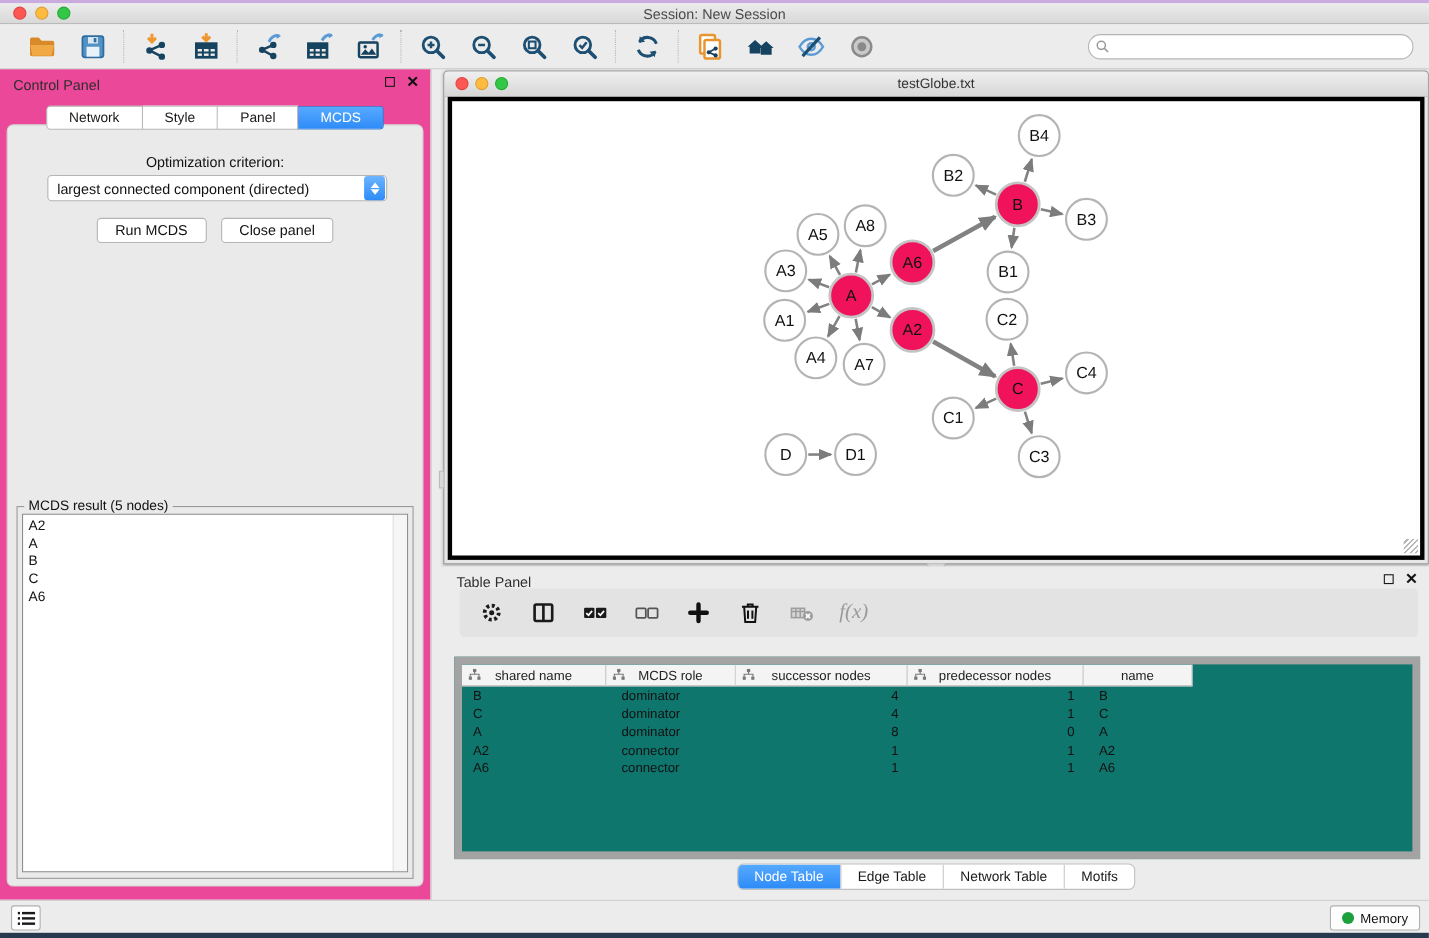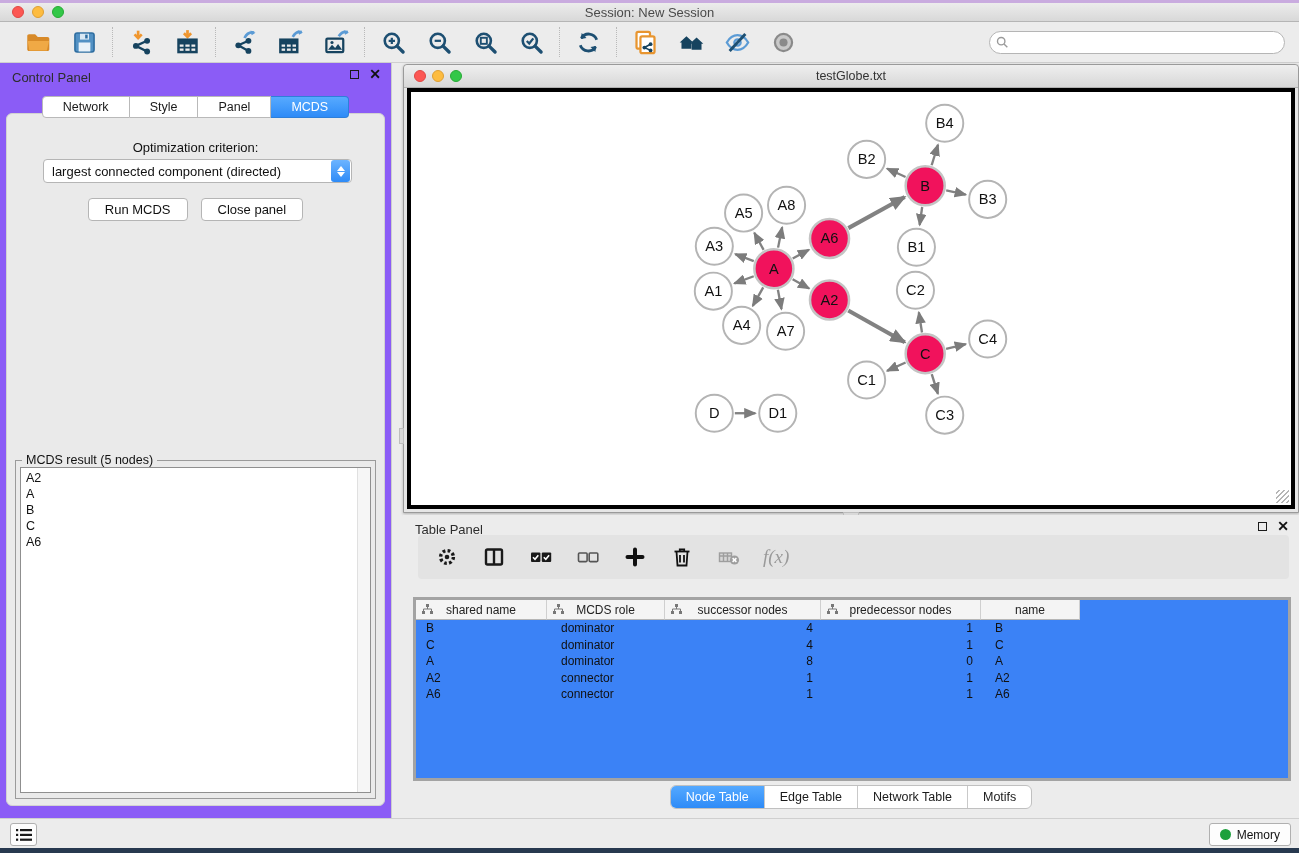--- a/index.html
+++ b/index.html
@@ -25,21 +25,21 @@
   .tb-sep { width:0; height:30px; border-left:1px dotted #b9b9b9; }
   .tb-icon { width:28px; height:28px; display:inline-flex; align-items:center; justify-content:center; cursor:default; }
   .tb-icon svg { width:27px; height:27px; }
   #search-wrap { margin-left:auto; margin-right:4px; position:relative; }
   #search-input { width:296px; height:23px; border:1px solid #b5b5b5; border-radius:12px;
     background:#fff; padding:0 8px 0 24px; font-size:12px; outline:none; }
   #search-wrap svg { position:absolute; left:7px; top:5px; width:13px; height:13px; }
 
   
   #control-panel { position:absolute; left:0; top:63px; width:392px; height:755px;
-    background:#8b5cf6; border-right:1px solid #cdcdcd; }
+    background:#ec4899; border-right:1px solid #cdcdcd; }
   .panel-head { position:relative; height:24px; }
   .panel-title { position:absolute; left:12px; top:7px; font-size:13px; color:#2d2d2d; }
   .panel-btns { position:absolute; right:10px; top:6px; display:flex; gap:10px; align-items:center; }
   .float-box { width:9px; height:9px; border:1.6px solid #1a1a1a; display:inline-block; }
   .close-x { font-size:14px; font-weight:bold; color:#111; line-height:11px; }
 
   #cp-tabs { position:absolute; top:33px; left:0; right:0; display:flex; justify-content:center; z-index:2; }
   .cp-tab { font-size:12.5px; padding:3px 20px; background:#fff; border:1px solid #b9b9b9; border-left:none; color:#1a1a1a; }
   .cp-tab:first-child { border-left:1px solid #b9b9b9; border-radius:4px 0 0 4px; }
   .cp-tab:last-child { border-radius:0 4px 4px 0; }
@@ -83,21 +83,21 @@
 
   
   #table-panel { position:absolute; left:403px; top:515px; width:896px; height:302px; background:#ececec; }
   #tp-toolbar { position:absolute; left:15px; right:10px; top:20px; height:44px;
     background:#e3e3e3; border-radius:4px; display:flex; align-items:center; gap:21px; padding:0 16px; }
   .tp-icon { display:inline-flex; align-items:center; justify-content:center; width:26px; height:26px; }
   .tp-icon svg { width:24px; height:24px; }
   #fx-label { font-size:19px; color:#9a9a9a; font-family:"Liberation Serif", serif; font-style:italic; }
 
   #tp-table { position:absolute; left:10px; right:8px; top:82px; bottom:36px;
-    background:#3b82f6; border:3px solid #a3a3a3; overflow:hidden; }
+    background:#0f766e; border:7px solid #a3a3a3; overflow:hidden; }
   #tbl-header { display:flex; height:20px; }
   .th { position:relative; background:#f4f4f4; border-right:1px solid #cfcfcf; border-bottom:1px solid #b5b5b5;
     display:flex; align-items:center; justify-content:center; font-size:12px; color:#222; flex:none; }
   .th .hicon { position:absolute; left:6px; top:4px; }
   .tr { display:flex; height:16.5px; align-items:center; }
   .td { flex:none; font-size:12px; color:#111; white-space:nowrap; overflow:hidden; }
   .td.left { padding-left:10px; text-align:left; }
   .td.left2 { padding-left:14px; text-align:left; }
   .td.right { padding-right:8px; text-align:right; }
 

